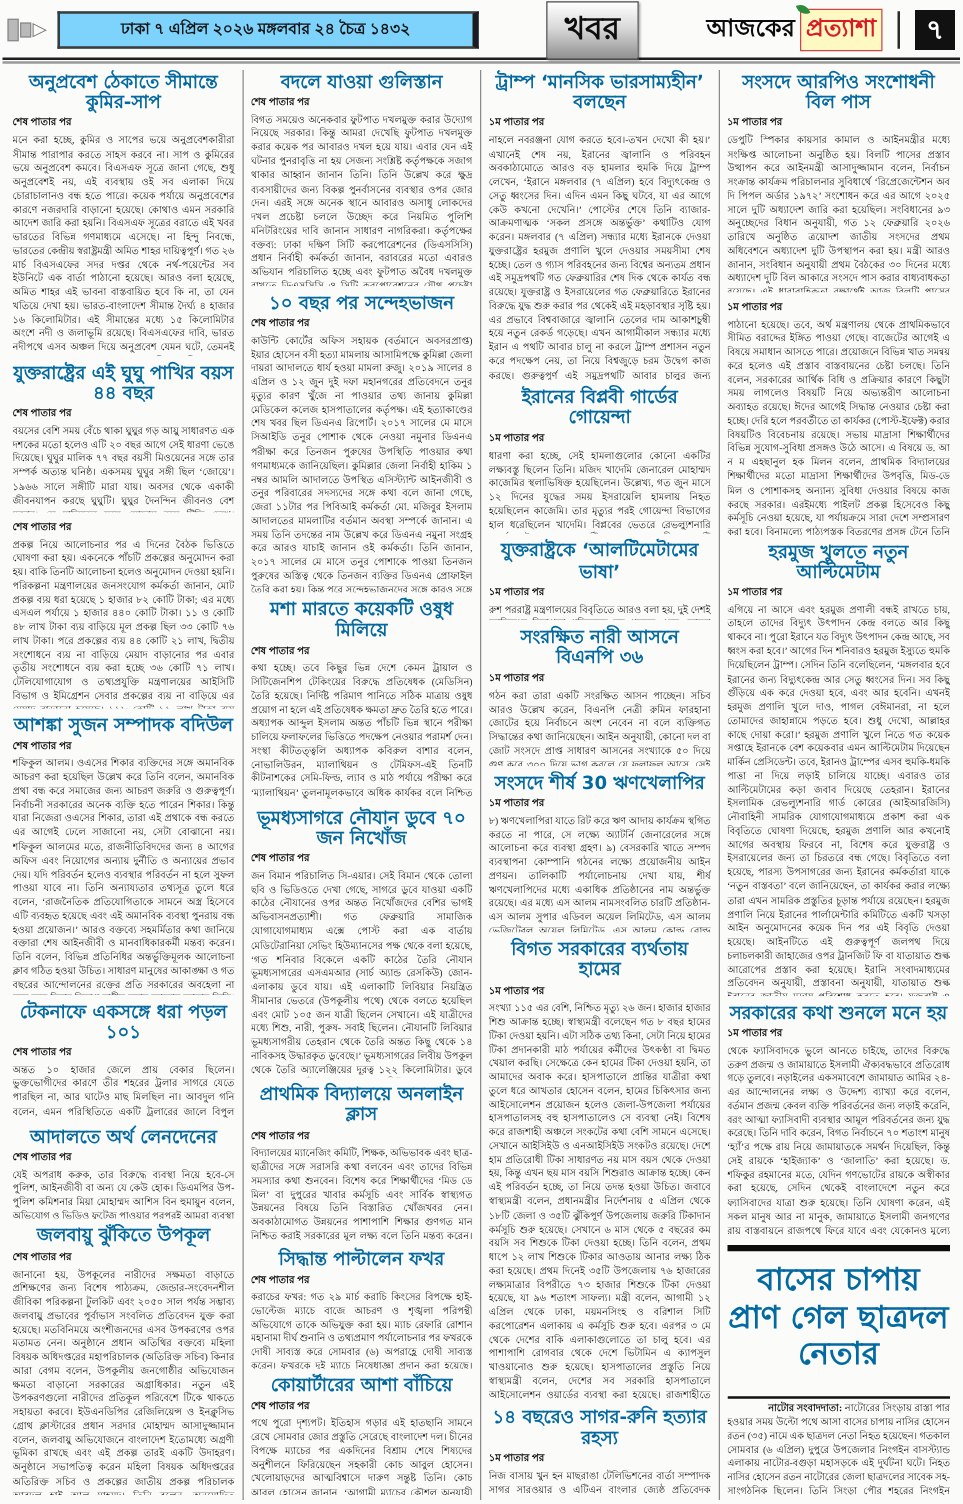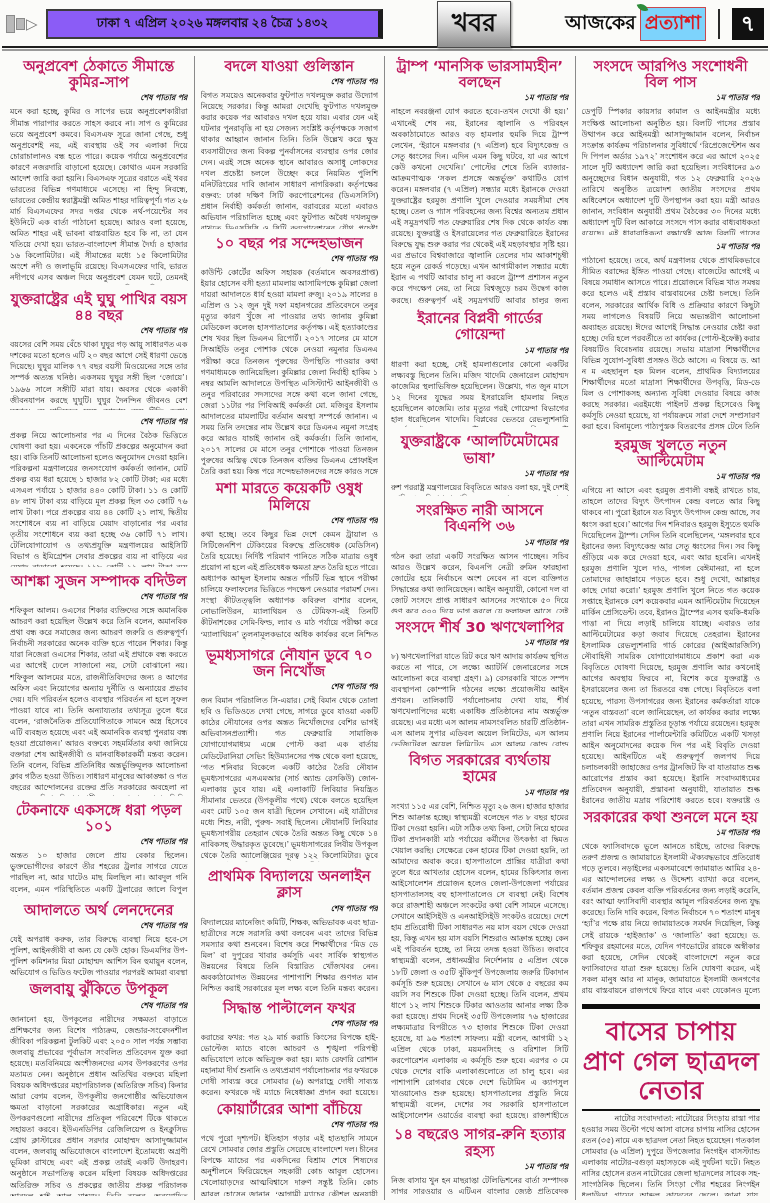--- a/index.html
+++ b/index.html
@@ -14,36 +14,36 @@
     display:flex;align-items:center;gap:8px;
     padding:6px 6px 4px 6px;height:36px;
   }
   .marker-icon{display:flex;align-items:center;gap:1px;flex:0 0 auto;}
   .marker-icon .sq{width:7px;height:16px;background:#b9b9b9;border:1px solid #8a8a8a;}
   .marker-icon .arrow{font-size:15px;color:#777;line-height:1;}
   .date-box{
     flex:0 0 330px;height:26px;border:2px solid #3c3c3c;border-right:5px solid #1c1c1c;
     display:flex;align-items:center;justify-content:center;
     font-family:"Liberation Sans", sans-serif;font-weight:bold;font-size:12.5px;
-    background:#8b5cf6;
+    background:#7dd3fc;
   }
   .header-spacer{flex:1 1 auto;}
   .section-box{
     flex:0 0 auto;padding:1px 14px;
     border:1px solid #4a4a4a;
     background:linear-gradient(180deg,#ffffff 0%,#d9d9d9 45%,#8f8f8f 100%);
     font-family:"DejaVu Sans", sans-serif;font-weight:bold;font-size:25px;
     color:#0d0d0d;box-shadow:1px 1px 2px rgba(0,0,0,.4);
   }
   .masthead{display:flex;align-items:center;gap:4px;flex:0 0 auto;}
   .masthead .word1{
     font-family:"DejaVu Sans", sans-serif;font-weight:bold;font-size:19px;color:#0c0c0c;
   }
   .masthead .word2-box{
-    position:relative;border:1px solid #c9494f;padding:0 4px;background:#7dd3fc;
+    position:relative;border:1px solid #c9494f;padding:0 4px;background:#fef9c3;
     font-family:"DejaVu Sans", sans-serif;font-weight:bold;font-size:19px;color:#d91c24;
   }
   .leaf-icon{
     position:absolute;top:-5px;left:-3px;width:9px;height:9px;background:#2e8b3a;
     border-radius:0 8px 0 8px;transform:rotate(-20deg);
   }
   .vline{width:2px;height:30px;background:#2b2b2b;margin:0 4px;}
   .page-num-box{
     width:32px;height:32px;background:#111;color:#fff;
     display:flex;align-items:center;justify-content:center;
@@ -58,35 +58,34 @@
   }
   .col{
     display:flex;flex-direction:column;overflow:hidden;
     padding:0 6px;
   }
   .col:not(:last-child){border-right:1px solid #8a8a8a;}
   .article{flex:1 1 auto;display:flex;flex-direction:column;overflow:hidden;margin-bottom:4px;}
   .headline{
     margin:2px 0 0 0;text-align:center;
     font-family:"DejaVu Sans", sans-serif;font-weight:bold;
-    font-size:14.5px;line-height:1.12;color:#be185d;
+    font-size:14.5px;line-height:1.12;color:#0369a1;
   }
   .kicker{
-    text-align:right;font-size:8px;font-weight:bold;margin:1px 0 2px 0;color:#111;
+    text-align:left;font-size:8px;font-weight:bold;margin:1px 0 2px 0;color:#111;
     font-family:"Liberation Sans", sans-serif;
-    font-style:italic;
   }
   .body-text{
     flex:1 1 auto;overflow:hidden;margin:0;
     font-size:7.8px;line-height:1.42;text-align:justify;color:#1b1b1b;
   }
-  .dateline{font-weight:normal;padding-left:33px;}
+  .dateline{font-weight:bold;padding-left:33px;}
   .thick-rule{height:5px;background:#0d0d0d;margin:4px 0 6px 0;flex:0 0 auto;}
   .big-headline{
-    font-size:25px;line-height:1.18;border-bottom:2px solid #111;padding-bottom:3px;margin-bottom:2px;
+    font-size:25px;line-height:1.18;border-bottom:2px solid #111;padding-bottom:19px;margin-bottom:2px;
   }
 </style>
 </head>
 <body>
 
 <div class="header">
   <span class="marker-icon">
     <span class="sq"></span>
       <span class="sq" style="height:10px;"></span>
       <span class="arrow">▷</span>

